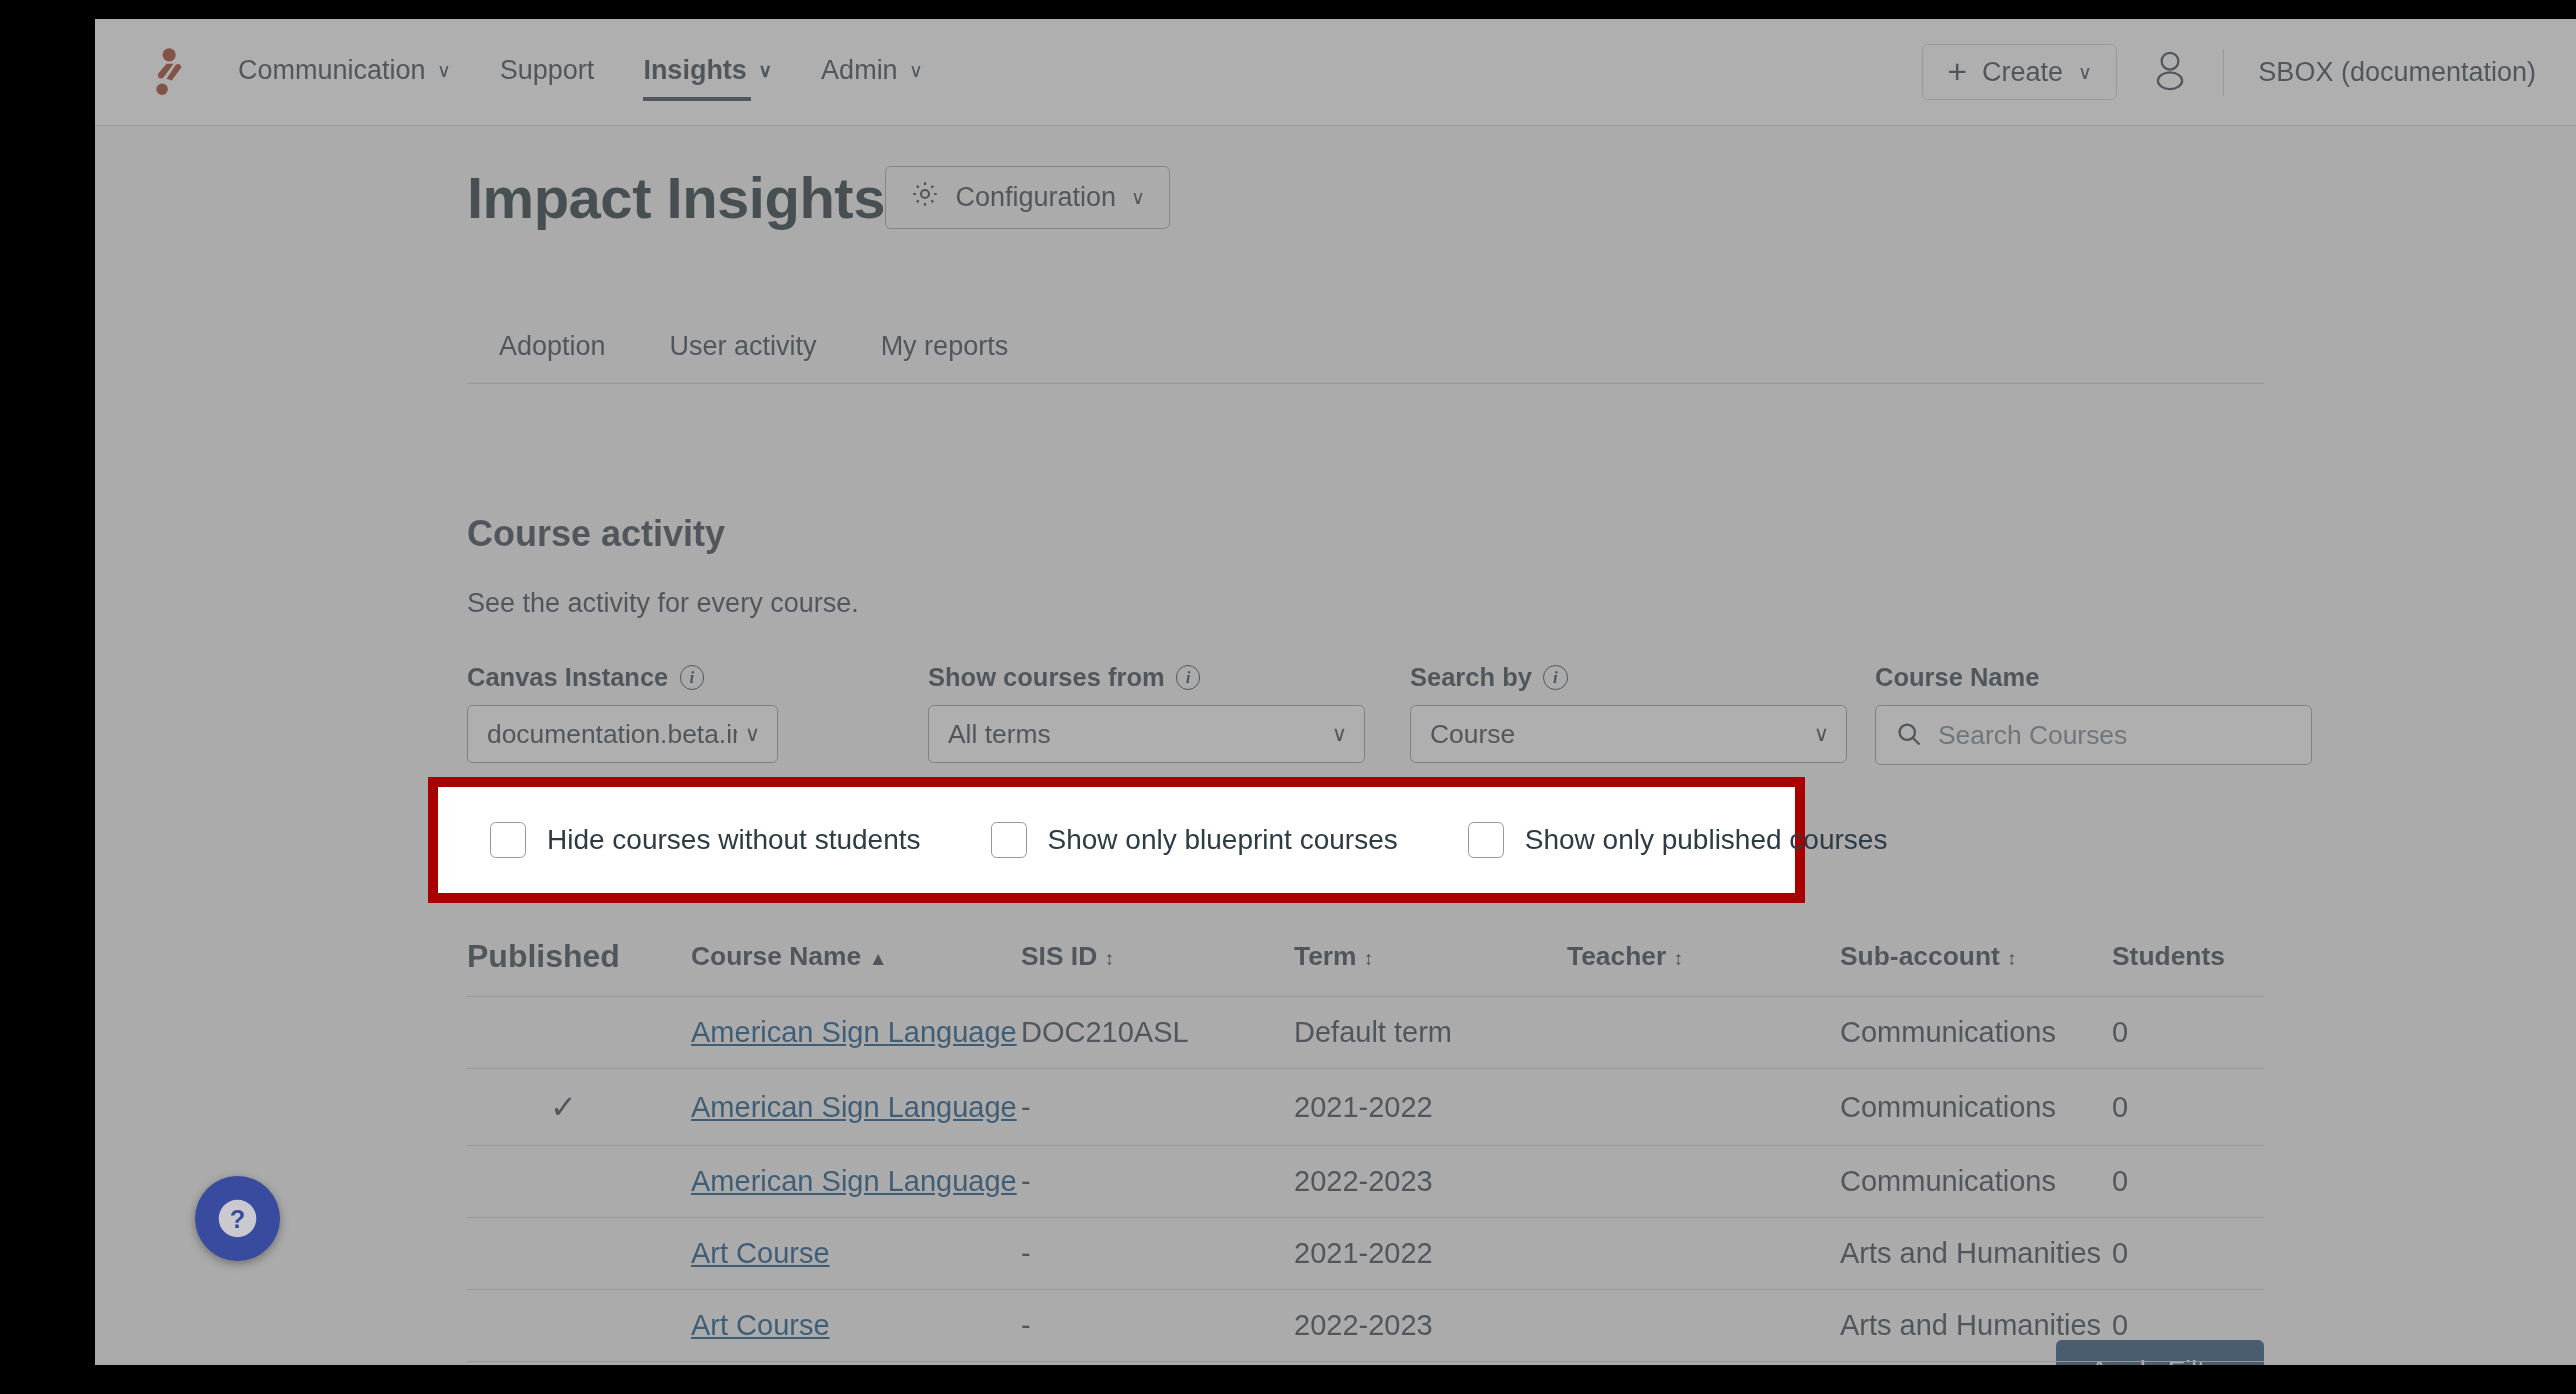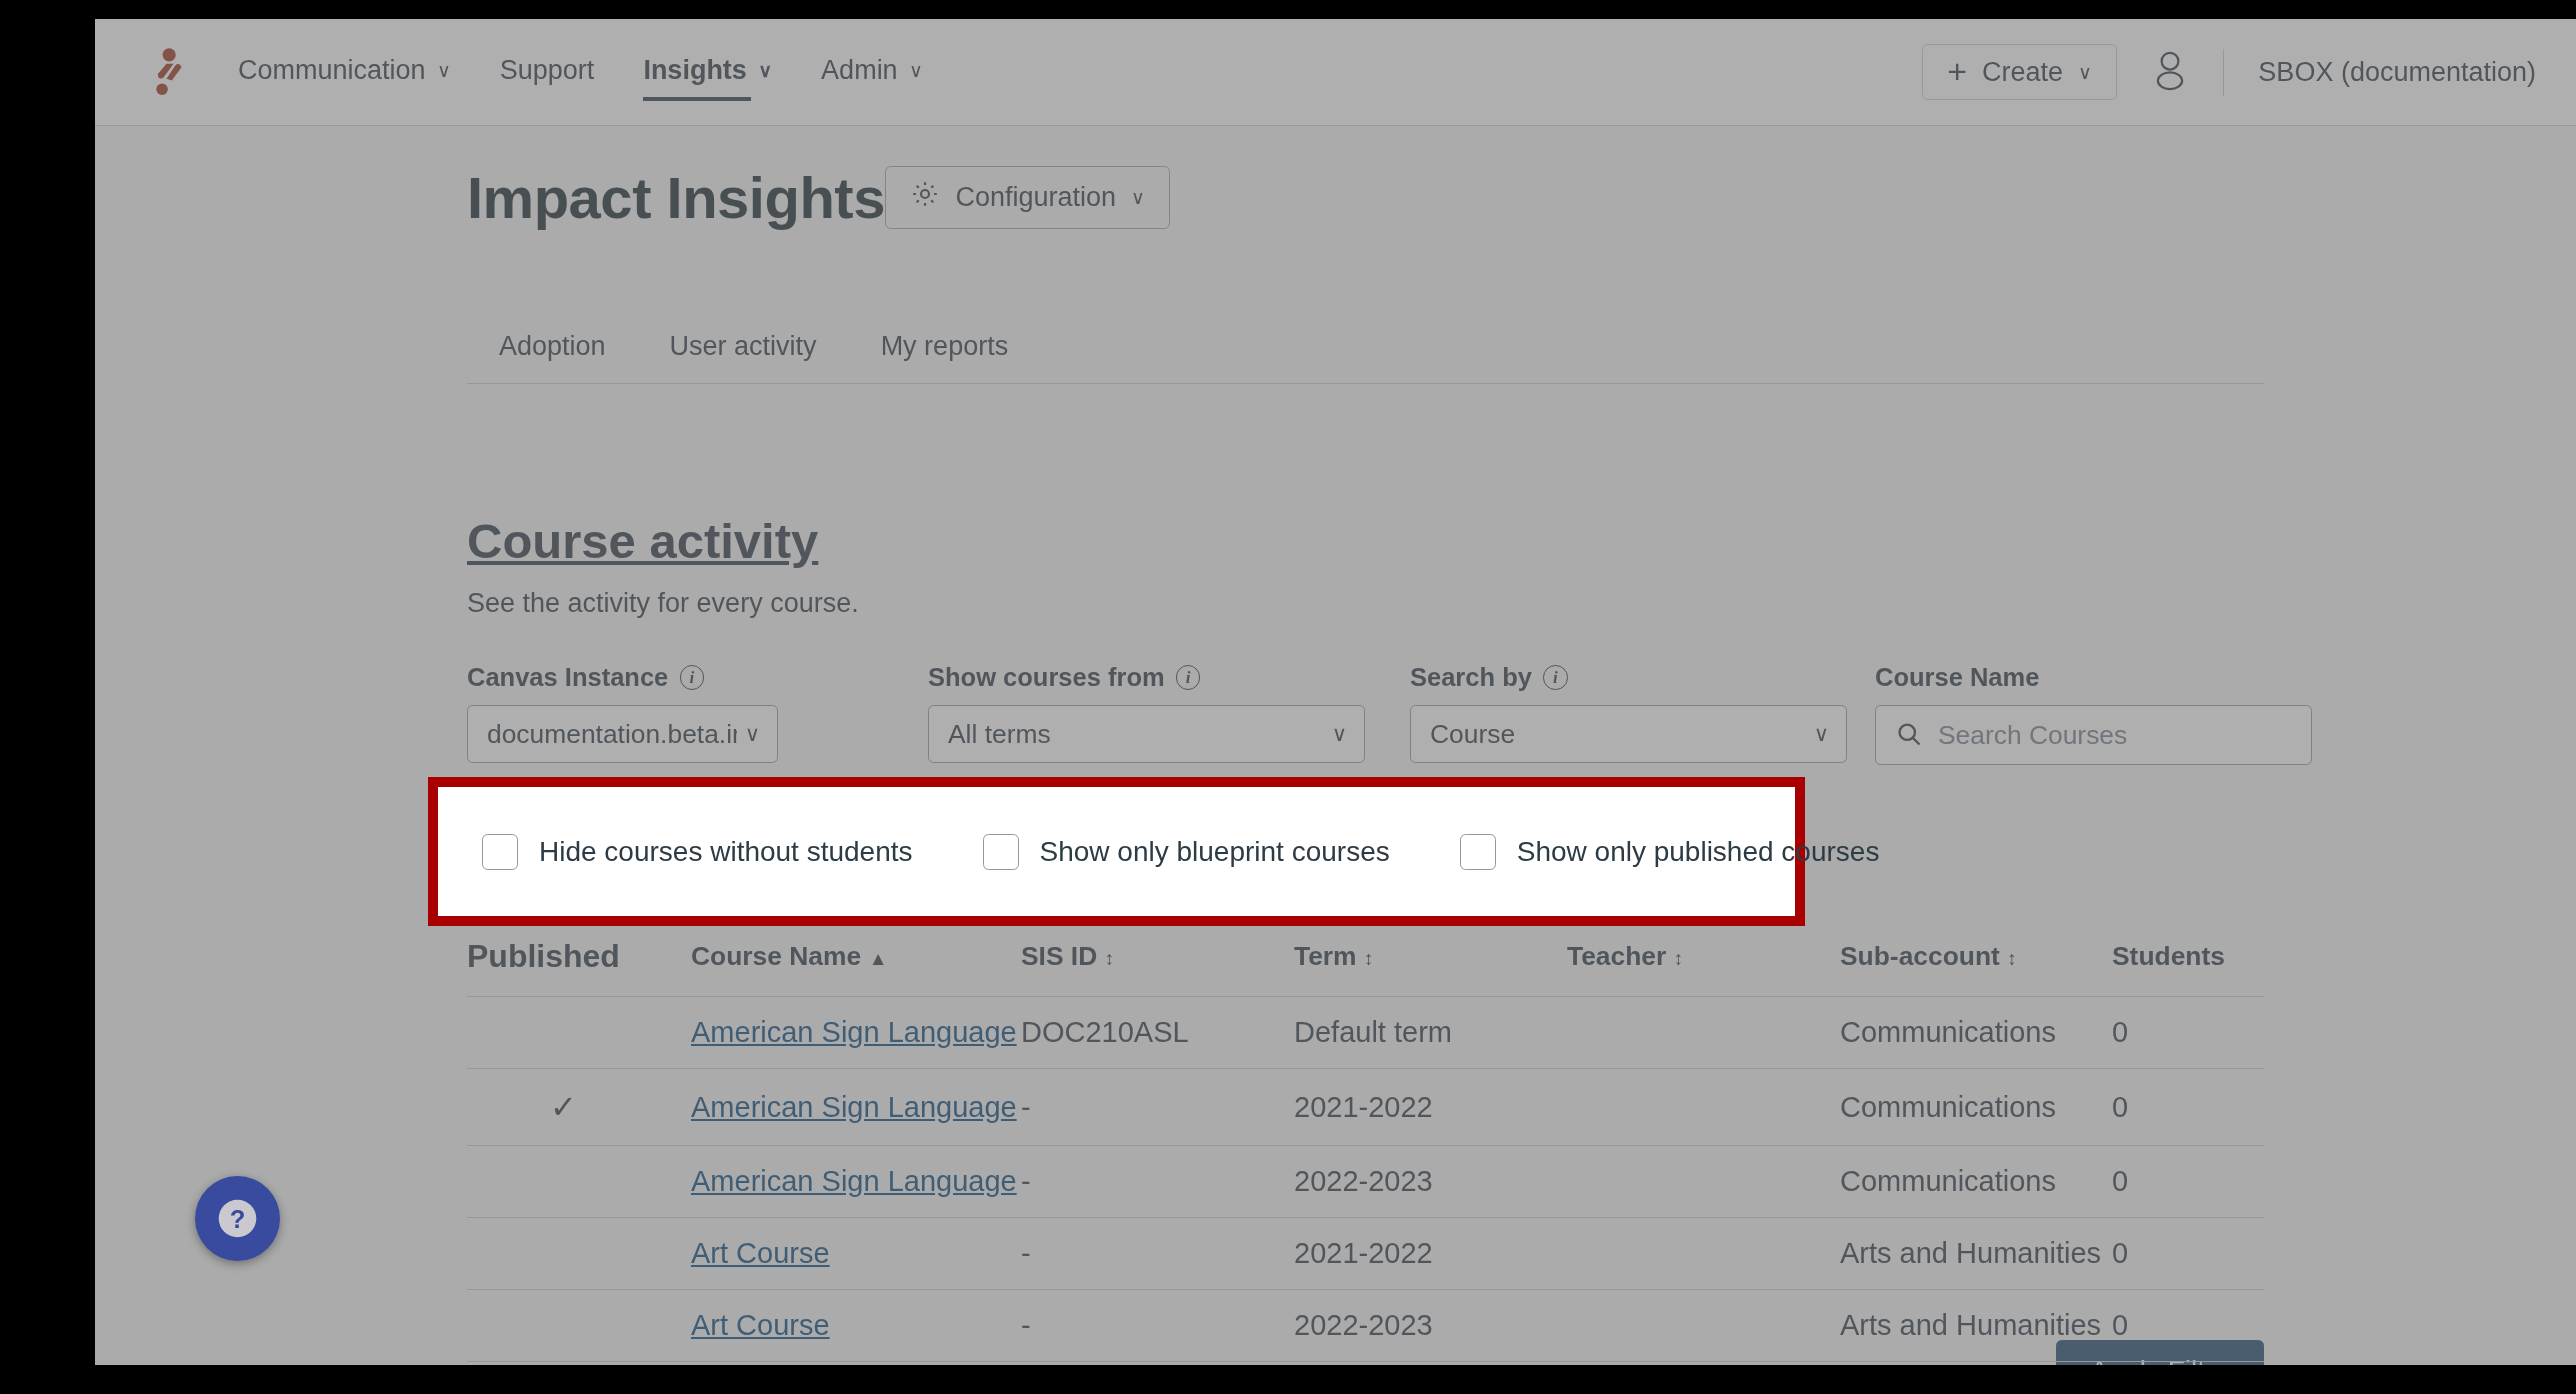--- a/index.html
+++ b/index.html
@@ -86,21 +86,21 @@
     font-size: 27px; color:#2d3b45; padding: 0 32px 21px 32px;
     cursor:pointer; position:relative; white-space:nowrap;
   }
   .tab.active { color:#0a3a66; }
   .tab.active::after {
     content:""; position:absolute; left:0; right:0; bottom:-1.9px;
     height: 6.6px; background:#1f4a72;
   }
 
   
-  #section-title { position:absolute; left:372px; top: 387px; font-size: 49px; color:#2d3b45;text-decoration:underline; }
+  #section-title { position:absolute; left:372px; top: 387px; font-size: 36px; color:#2d3b45; }
   #section-sub   { position:absolute; left:372px; top: 462px; font-size: 27px; color:#2d3b45; }
 
   
   #filters { position:absolute; left:372px; top: 537px; right: 313px; }
   .field { position:absolute; top:0; }
   .flabel {
     font-size: 25.5px; color:#2d3b45; font-weight:bold;
     display:flex; align-items:center; gap:11.3px; margin-bottom: 13.2px;
     white-space:nowrap;
   }
@@ -125,24 +125,24 @@
   }
   .searchbox input {
     flex:1; border:none; outline:none; font-size:26.4px; color:#2d3b45;
     font-family:inherit; background:transparent;
   }
   .searchbox input::placeholder { color:#73818c; }
 
   
   #highlight {
     position:absolute; left: 333px; top: 651px;
-    width: 1377px; height: 149px;
+    width: 1377px; height: 126px;
     background:#fff; border: 10.4px solid #a80000;
     z-index: 50;
-    display:flex; align-items:center;
+    display:flex; align-items:center;padding-left:8px;
   }
   .cbitem { display:flex; align-items:center; gap: 21px; cursor:pointer; }
   .cbbox {
     width: 36px; height: 36px; border: 1.9px solid #8f999e;
     border-radius: 5.7px; background:#fff; flex: none;
   }
   .cblabel { font-size: 28px; color:#2d3b45; white-space:nowrap; }
 
   #apply-btn {
     position:absolute; right: 0; top: 677px;

